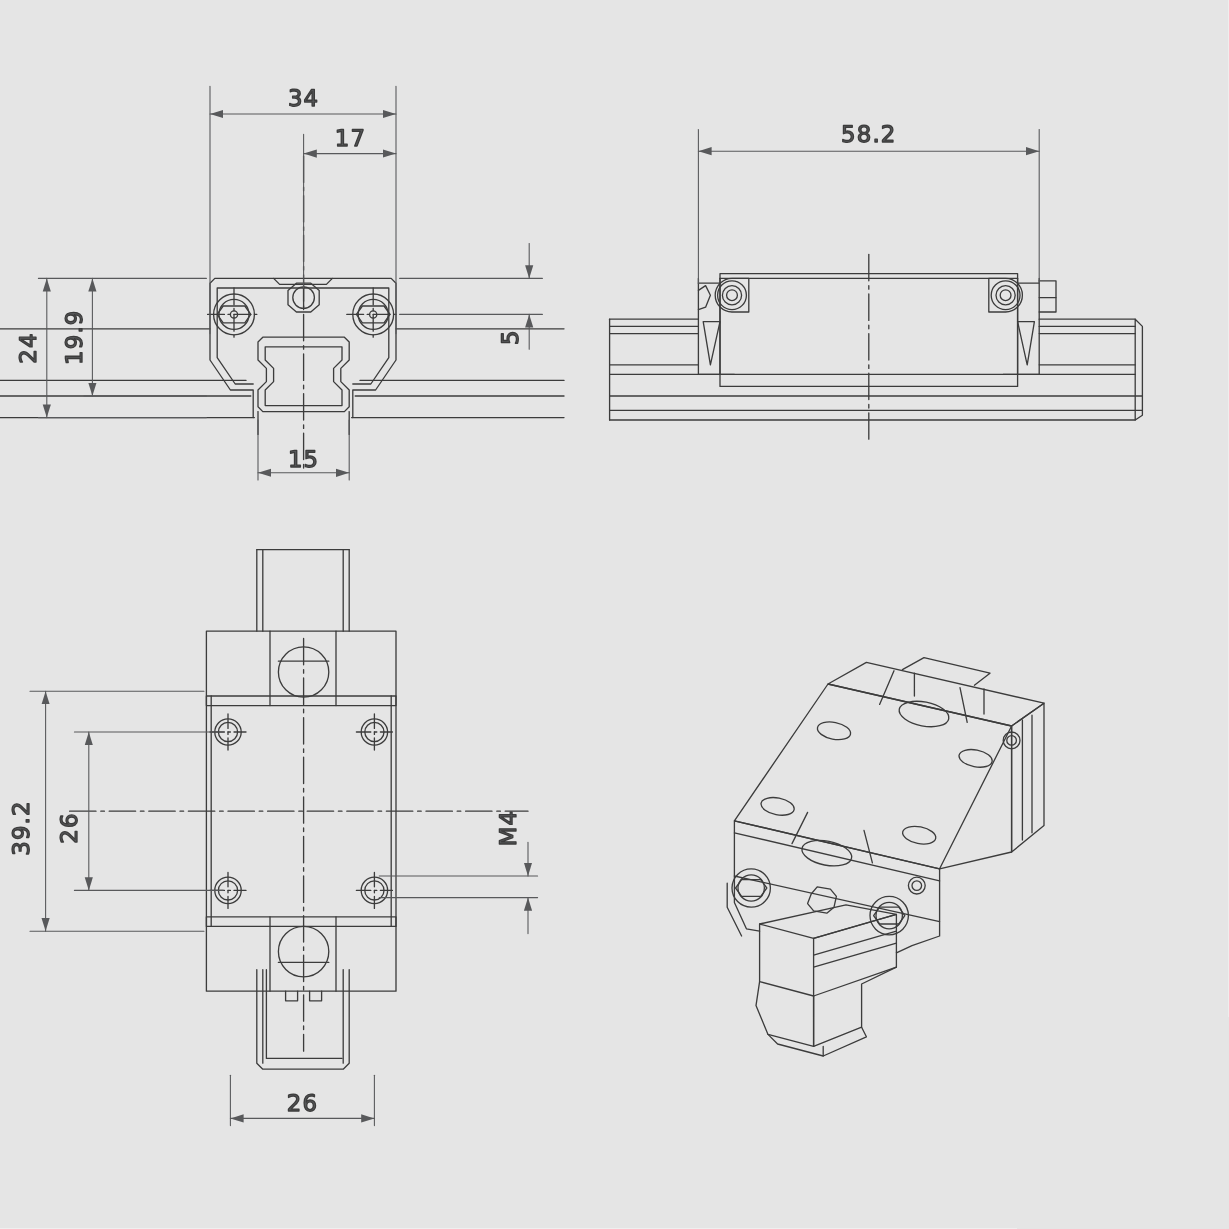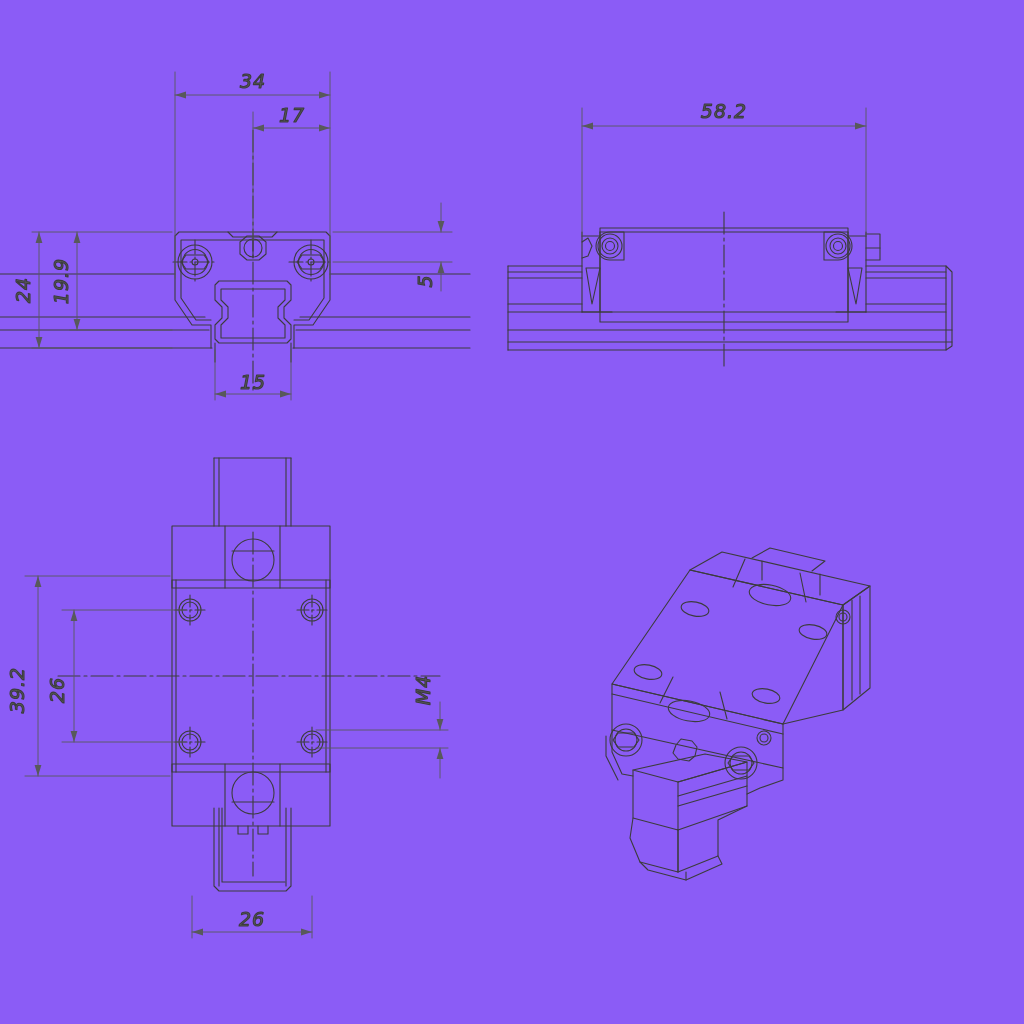--- a/index.html
+++ b/index.html
@@ -1,17 +1,17 @@
 <!DOCTYPE html>
 <html><head>
 <meta charset="utf-8">
 <style>
   html,body{margin:0;padding:0;background:#ffffff;}
   body{width:1024px;height:1024px;overflow:hidden;font-family:"DejaVu Sans",sans-serif;}
-  #sheet{position:relative;width:1024px;height:1024px;background:#8b5cf6;font-style:italic;}
+  #sheet{position:relative;width:1024px;height:1024px;background:#e5e5e5;}
   svg#dwg{position:absolute;left:0;top:0;width:1024px;height:1024px;}
   .dimtext{font-family:"DejaVu Sans",sans-serif;font-size:19px;fill:#58595b;letter-spacing:1px;}
 </style>
 </head>
 <body>
 
 <div id="sheet">
 <svg id="dwg" viewBox="0 0 1024 1024">
   <defs>
     <marker id="ar" markerWidth="12" markerHeight="8" refX="11" refY="4" orient="auto" markerUnits="userSpaceOnUse">

